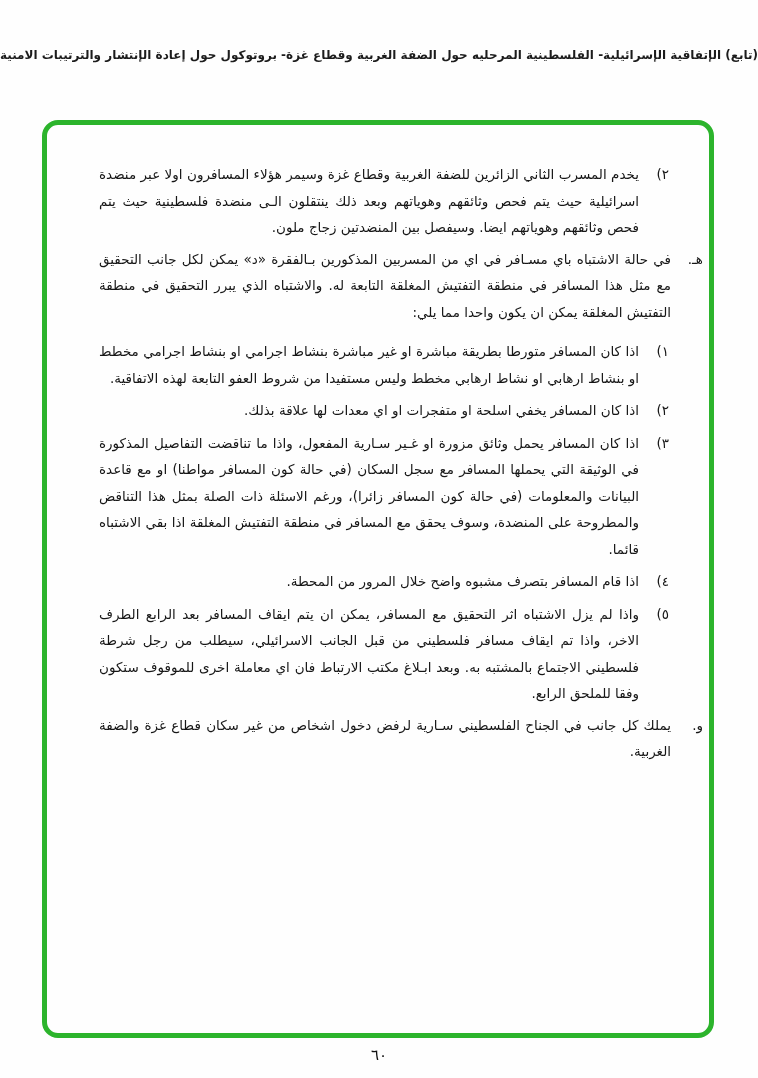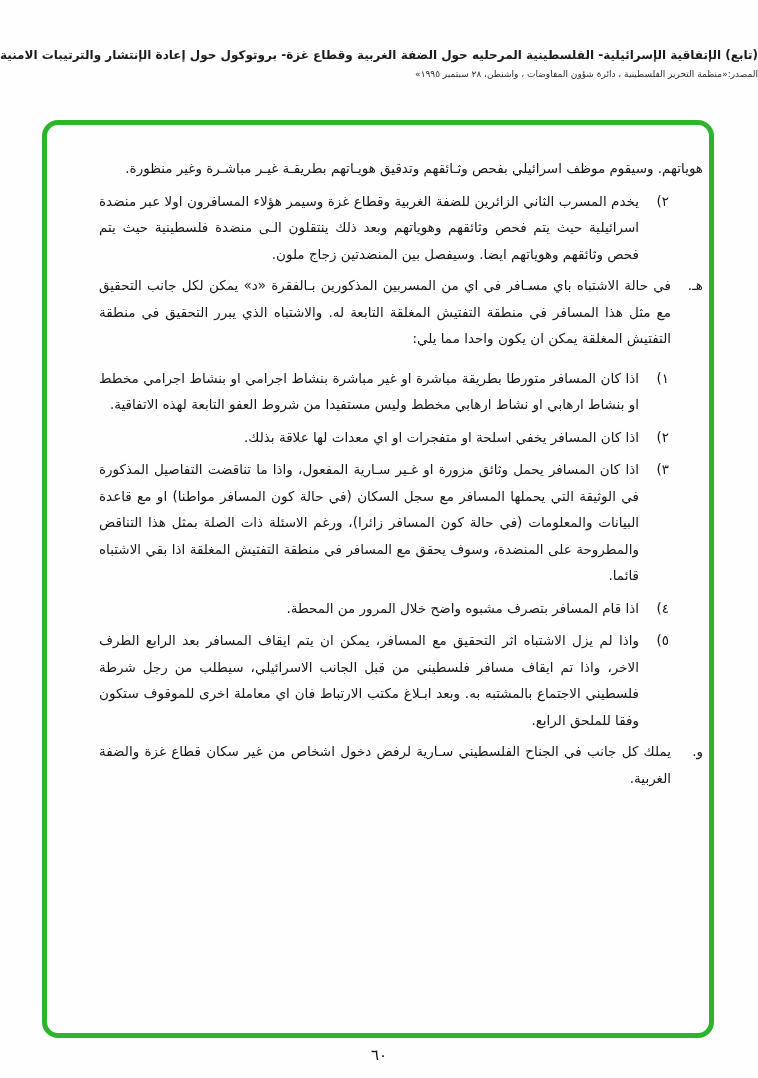--- a/index.html
+++ b/index.html
@@ -12,21 +12,21 @@
     background: #fefefe;
     color: #1c1c1c;
     font-family: "DejaVu Sans", sans-serif;
     overflow: hidden;
   }
   .header {
     position: absolute;
     top: 48px;
     left: 0;
     right: 0;
-    text-align: right;
+    text-align: left;
     direction: rtl;
   }
   .header .title {
     font-size: 12px;
     font-weight: bold;
     white-space: nowrap;
     letter-spacing: 0.2px;
   }
   .header .source {
     font-size: 9px;
@@ -73,29 +73,25 @@
     color: #111;
   }
 </style>
 </head>
 <body>
 
 <div class="page">
 
   <div class="header">
     <div class="title">(تابع) الإتفاقية الإسرائيلية- الفلسطينية المرحليه حول الضفة الغربية وقطاع غزة- بروتوكول حول إعادة الإنتشار والترتيبات الامنية</div>
-    <div class="source">المصدر:«منظمة التحرير الفلسطينية ، دائرة شؤون المفاوضات ، واشنطن، ٢٨ سبتمبر ١٩٩٥»</div>
   </div>
 
   <div class="green-box">
     <div class="content">
 
-      <div class="item cont">
-        <span class="body">هوياتهم. وسيقوم موظف اسرائيلي بفحص وثـائقهم وتدقيق هويـاتهم بطريقـة غيـر مباشـرة وغير منظورة.</span>
-      </div>
 
       <div class="item number">
         <span class="marker">٢)</span>
         <span class="body">يخدم المسرب الثاني الزائرين للضفة الغربية وقطاع غزة وسيمر هؤلاء المسافرون اولا عبر منضدة اسرائيلية حيث يتم فحص وثائقهم وهوياتهم وبعد ذلك ينتقلون الـى منضدة فلسطينية حيث يتم فحص وثائقهم وهوياتهم ايضا. وسيفصل بين المنضدتين زجاج ملون.</span>
       </div>
 
       <div class="item letter">
         <span class="marker">هـ.</span>
         <span class="body">في حالة الاشتباه باي مسـافر في اي من المسربين المذكورين بـالفقرة «د» يمكن لكل جانب التحقيق مع مثل هذا المسافر في منطقة التفتيش المغلقة التابعة له. والاشتباه الذي يبرر التحقيق في منطقة التفتيش المغلقة يمكن ان يكون واحدا مما يلي:</span>
       </div>

